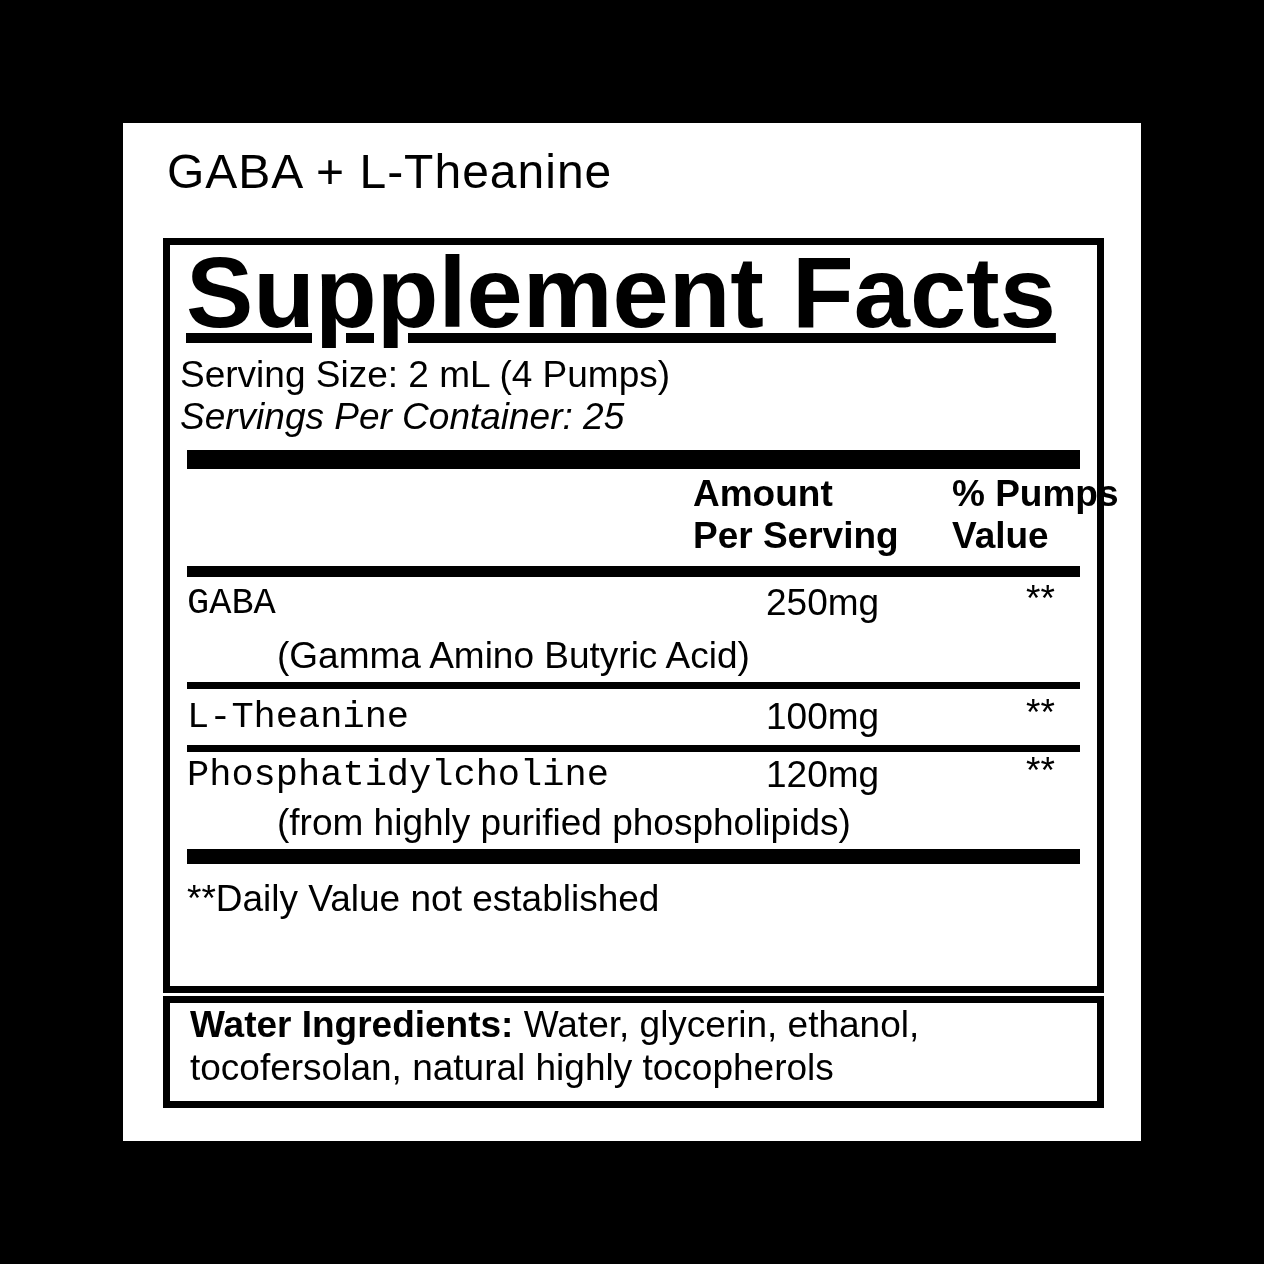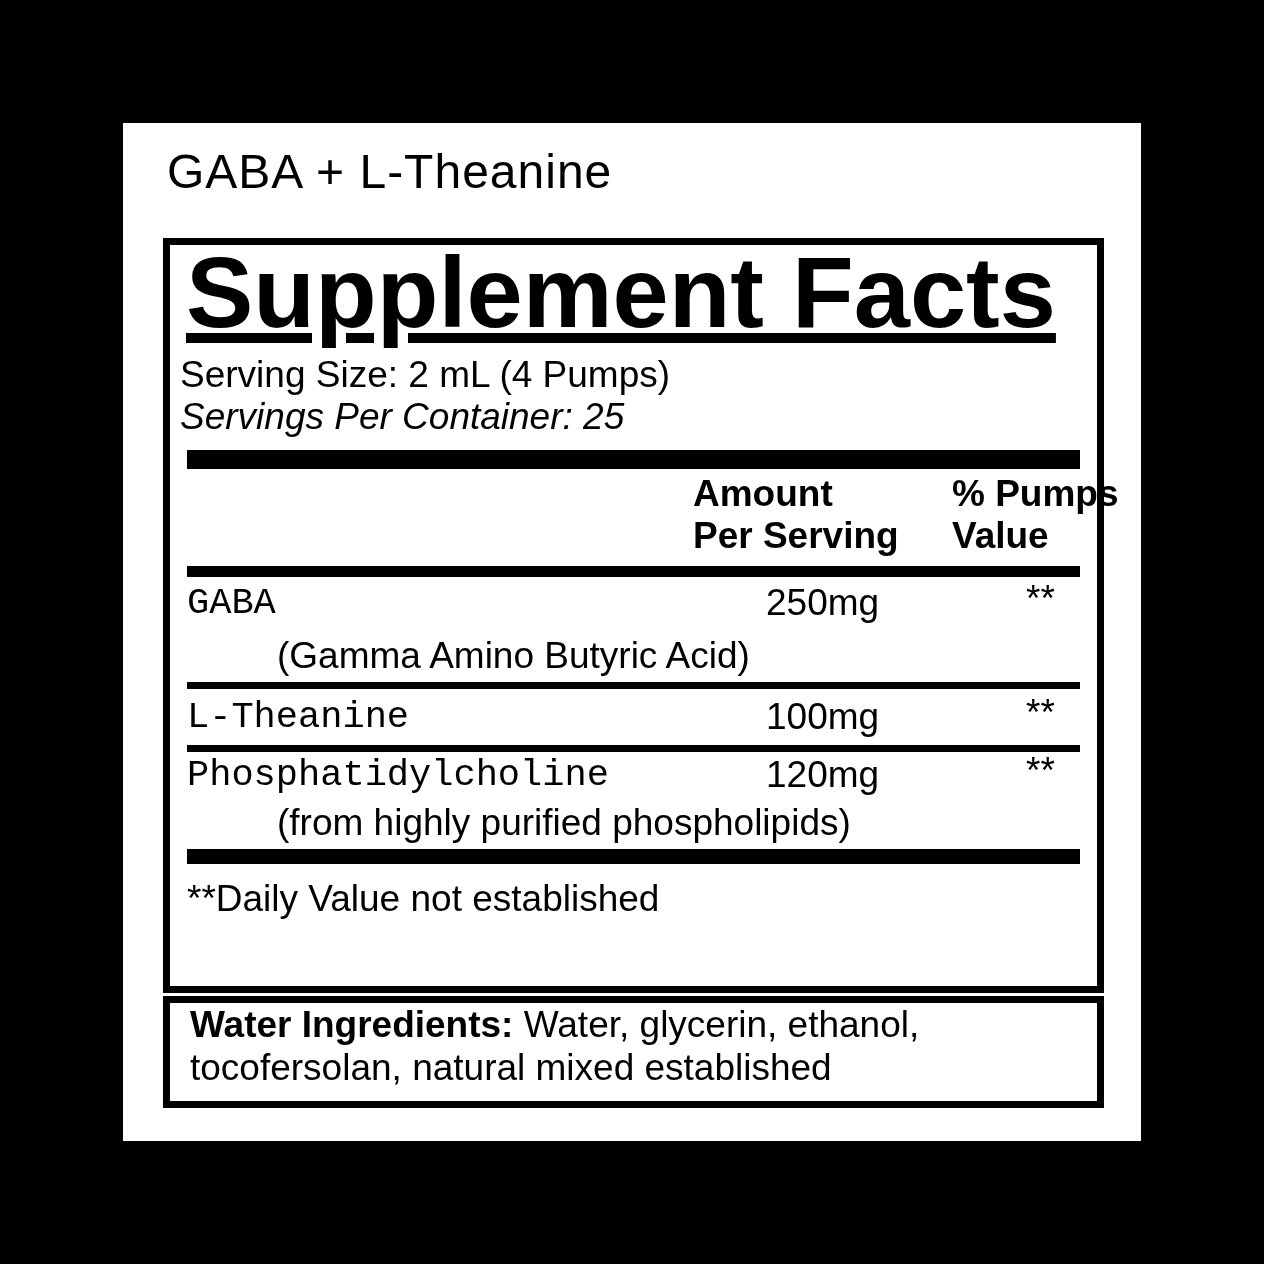--- a/index.html
+++ b/index.html
@@ -181,18 +181,18 @@
         <div class="r-sub">(from highly purified phospholipids)</div>
       </div>
 
       <div class="rule bar-bottom"></div>
 
       <div class="dv-note">**Daily Value not established</div>
     </div>
 
     <div class="oi-box">
       <div class="oi-text">
-        <span class="oi-label">Water Ingredients:</span><span> Water, glycerin, ethanol, tocofersolan, natural mixed established</span>
+        <span class="oi-label">Water Ingredients:</span><span> Water, glycerin, ethanol, tocofersolan, natural highly tocopherols</span>
       </div>
     </div>
 
   </div>
 </div>
 
 </body></html>

